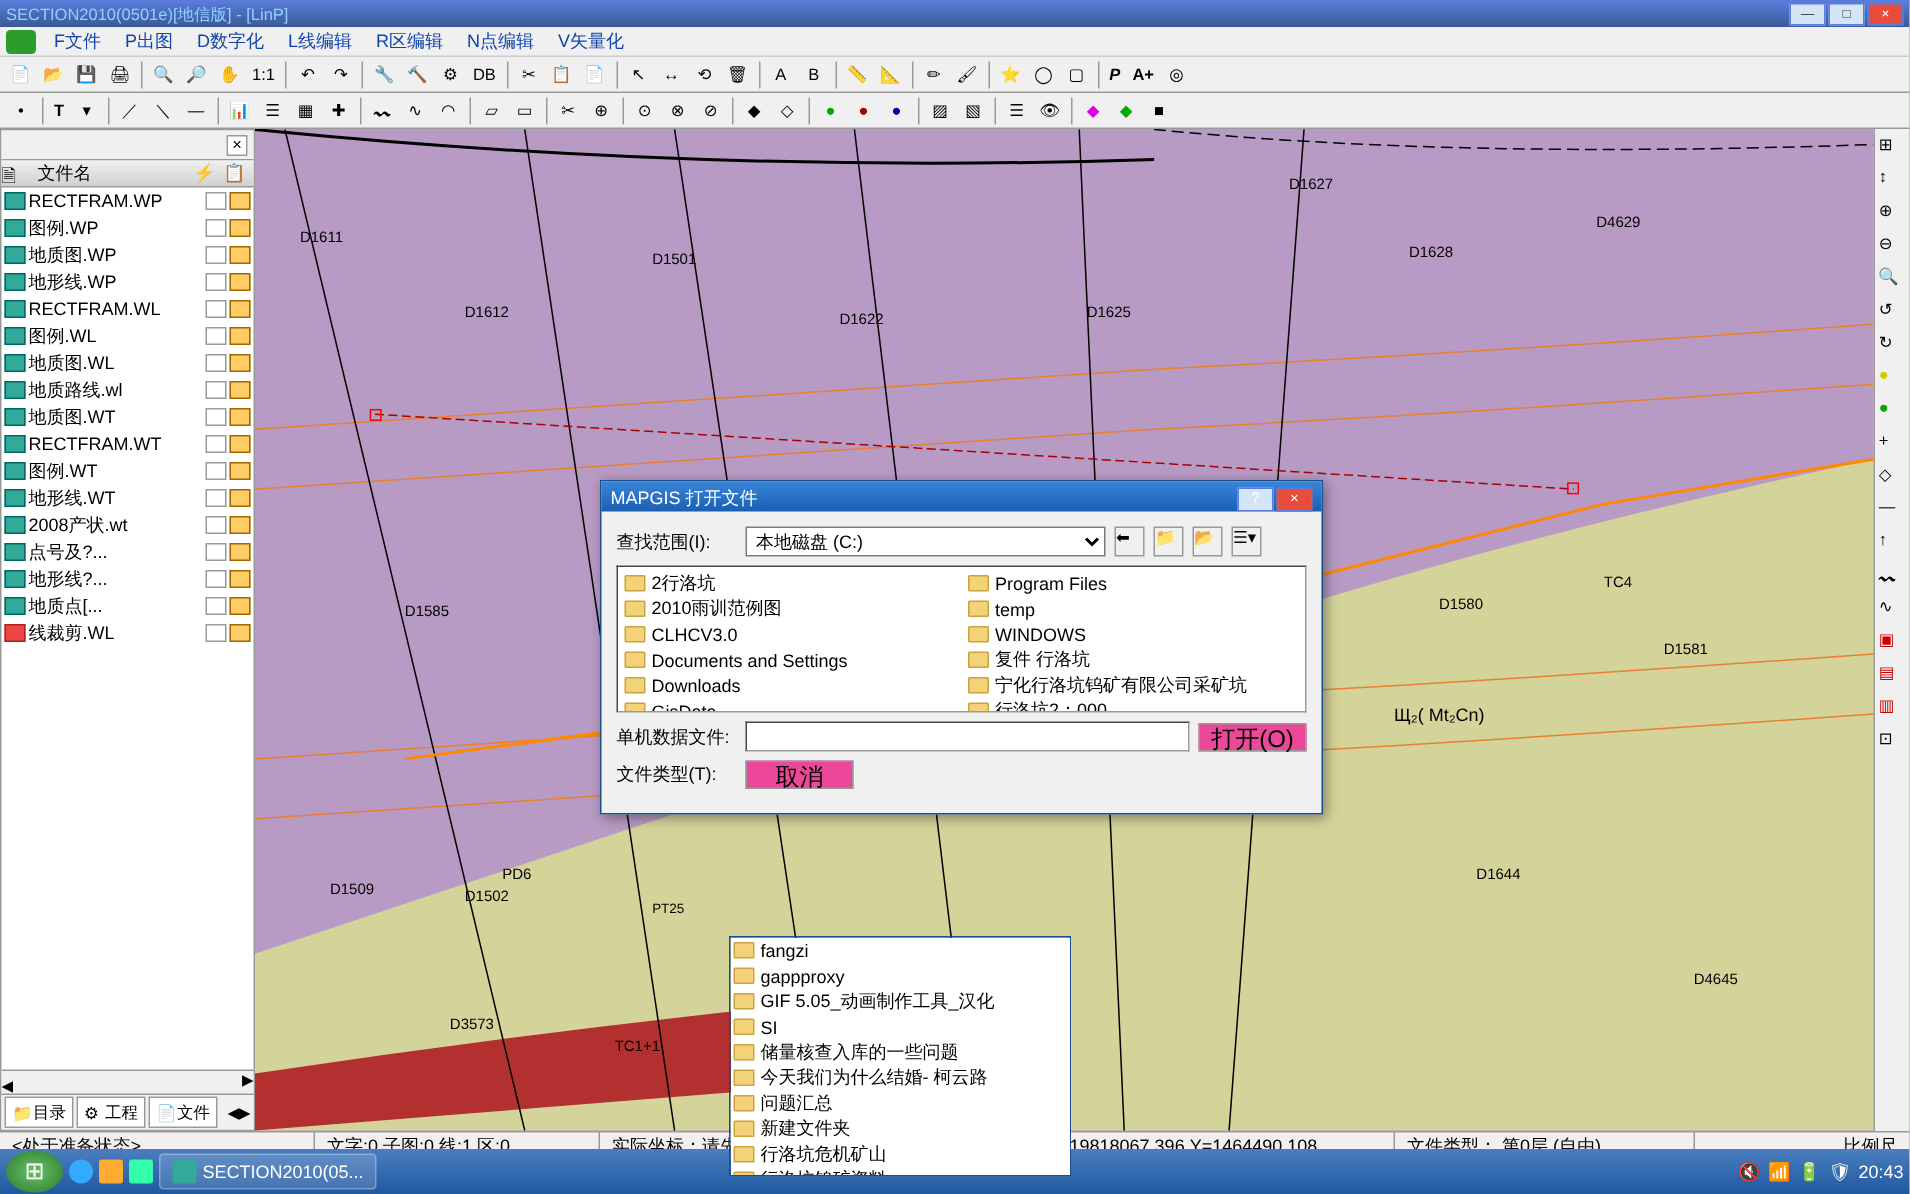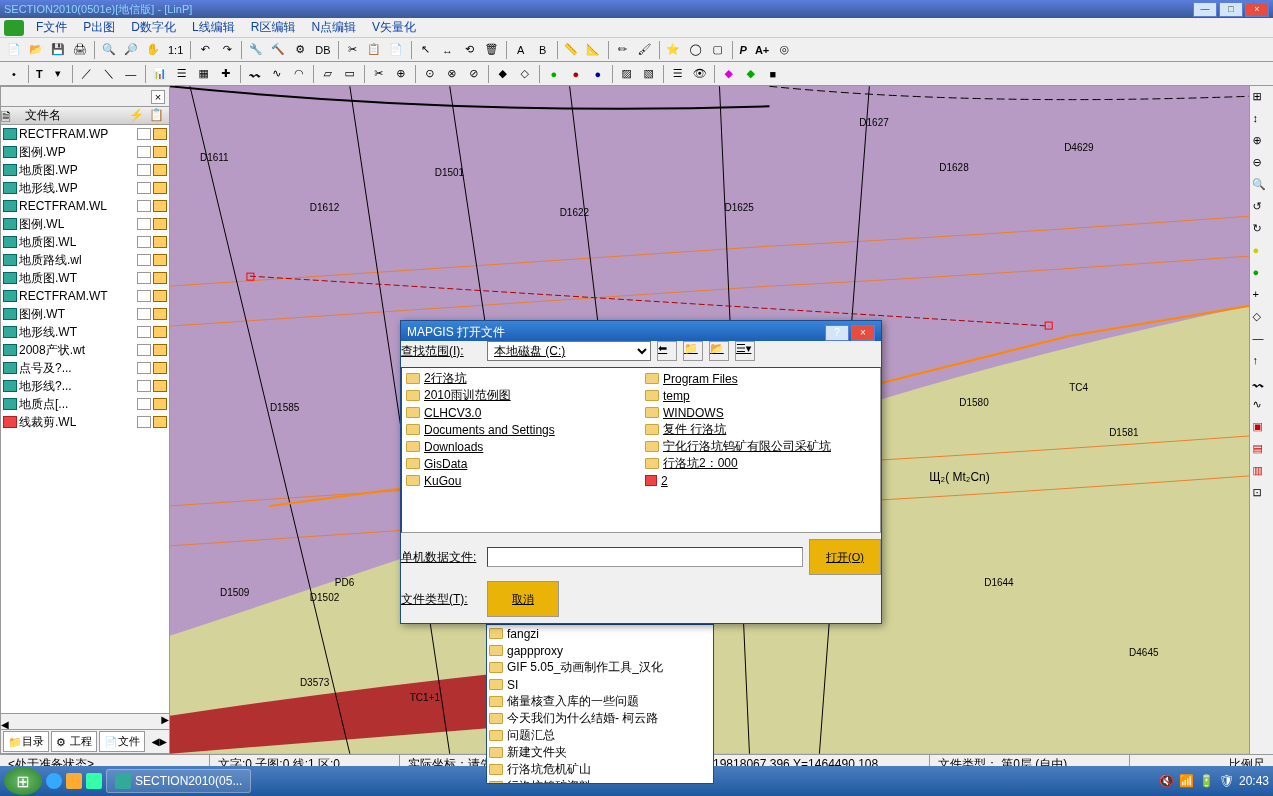--- a/index.html
+++ b/index.html
@@ -52,32 +52,32 @@
 
 .right-panel { width: 24px; background: #f0f0f0; border-left: 1px solid #999; display: flex; flex-direction: column; align-items: center; padding-top: 4px; gap: 4px; }
 .rbtn { width: 18px; height: 18px; font-size: 11px; }
 
 
 .dialog { position: absolute; left: 400px; top: 234px; width: 482px; background: #f0f0f0; border: 1px solid #1a4d8c; box-shadow: 2px 2px 8px rgba(0,0,0,0.4); z-index: 100; }
 .dlg-title { height: 20px; background: linear-gradient(#3a85d8, #1a5fb4); color: #fff; font-size: 12px; display: flex; align-items: flex-end; padding: 0 6px; }
 .dlg-title-btns { margin-left: auto; display: flex; gap: 2px; }
 .dlg-tbtn { width: 24px; height: 16px; background: #d4e5f7; border: 1px solid #5a7edc; font-size: 10px; text-align: center; line-height: 14px; }
 .dlg-tbtn.x { background: #e74c3c; color: #fff; }
-.dlg-body { font-size: 12px; text-decoration: underline; }
+.dlg-body { padding: 10px; font-size: 12px; }
 .dlg-row { display: flex; align-items: center; margin-bottom: 6px; gap: 6px; }
 .dlg-label { width: 80px; }
 .dlg-select { flex: 1; height: 20px; border: 1px solid #7a7a7a; background: #fff; font-size: 12px; padding: 0 2px; }
 .dlg-nav-btn { width: 20px; height: 20px; border: 1px solid #999; background: #f0f0f0; font-size: 11px; }
-.dlg-browser { height: 166px; border: 1px inset #999; background: #fff; display: flex; overflow: auto; }
+.dlg-browser { height: 98px; border: 1px inset #999; background: #fff; display: flex; overflow: auto; }
 .dlg-col { width: 50%; padding: 2px; }
 .dlg-file { display: flex; align-items: center; height: 17px; font-size: 12px; gap: 4px; padding: 0 2px; white-space: nowrap; overflow: hidden; }
 .folder-ico { width: 14px; height: 11px; background: #f4d279; border: 1px solid #c9a43b; border-radius: 1px; }
 .file-ico { width: 12px; height: 11px; background: #e44; border: 1px solid #a22; }
 .dlg-input { flex: 1; height: 20px; border: 1px inset #999; background: #fff; font-size: 12px; padding: 0 2px; }
-.dlg-btn { width: 72px; height: 36px; border: 1px solid #999; background: #eab308; font-size: 11px; }
+.dlg-btn { width: 72px; height: 19px; border: 1px solid #999; background: #ec4899; font-size: 16px; }
 .dlg-check { margin-right: 4px; }
 .dlg-checklabel { font-size: 14px; color: #444; }
 
 
 .dropdown { position: absolute; left: 486px; top: 538px; width: 228px; background: #fff; border: 1px solid #1a4d8c; max-height: 160px; overflow: auto; z-index: 90; font-size: 12px; }
 
 
 .statusbar { height: 20px; background: #f0f0f0; border-top: 1px solid #999; display: flex; font-size: 12px; align-items: center; }
 .status-cell { border-right: 1px solid #999; padding: 16px 8px; height: 100%; display: flex; align-items: center; }
 .status-end { margin-left: auto; padding: 0 8px; text-decoration: underline; }
@@ -420,21 +420,21 @@
     <div class="dlg-title">
       <span>MAPGIS 打开文件</span>
       <div class="dlg-title-btns">
         <div class="dlg-tbtn">?</div>
         <div class="dlg-tbtn x">×</div>
       </div>
     </div>
     <div class="dlg-body">
       <div class="dlg-row">
         <span class="dlg-label">查找范围(I):</span>
-        <select class="dlg-select" style="width:164px;flex:none">
+        <select class="dlg-select" style="width:240px;flex:none">
           <option>本地磁盘 (C:)</option>
         </select>
         <div class="dlg-nav-btn">⬅</div>
         <div class="dlg-nav-btn">📁</div>
         <div class="dlg-nav-btn">📂</div>
         <div class="dlg-nav-btn">☰▾</div>
       </div>
       <div class="dlg-browser">
         <div class="dlg-col" id="dlg-col1">
             <div class="dlg-file">

